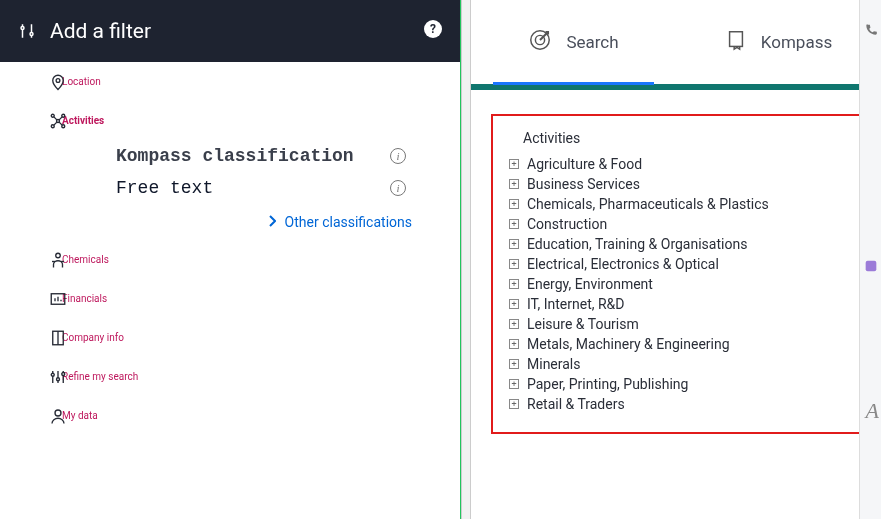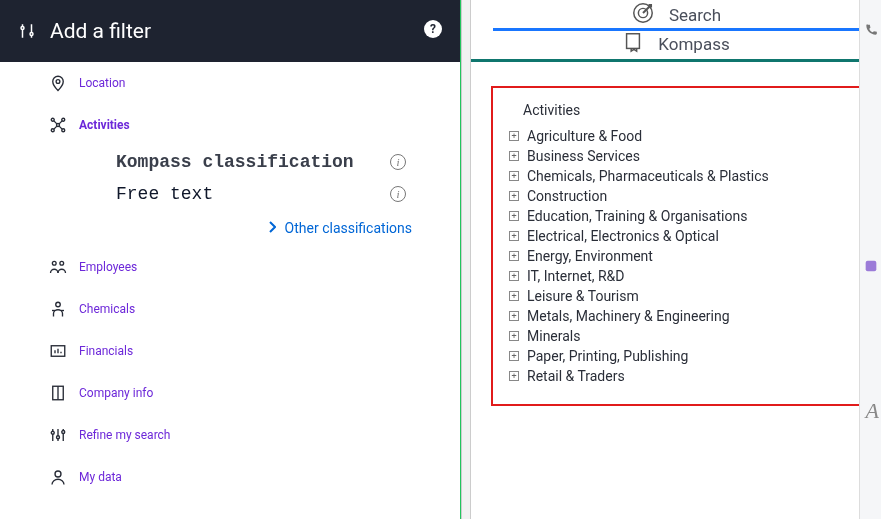--- a/index.html
+++ b/index.html
@@ -71,23 +71,23 @@
       position: relative;
     }
     .filter-item .fi-icon {
       position: absolute;
       left: 48px;
       width: 20px;
       display: flex;
       justify-content: center;
     }
     .filter-item .fi-label {
-      margin-left: 31px;
-      font-size: 12px;
-      color: #6d28d9;
+      margin-left: 14px;
+      font-size: 10px;
+      color: #be185d;
     }
     .filter-item.bold .fi-label {
       font-weight: 700;
     }
     .sub-item {
       display: flex;
       align-items: center;
       padding: 6px 18px 6px 116px;
       position: relative;
     }
@@ -136,23 +136,22 @@
     }
     .right-panel {
       flex: 1;
       background: #fff;
       display: flex;
       flex-direction: column;
       position: relative;
     }
     .tabs {
       display: flex;
-      height: 62px;
-      border-bottom: 3px solid #0f766e;
-      flex-direction: column;
+      height: 90px;
+      border-bottom: 6px solid #0f766e;
     }
     .tab {
       flex: 1;
       display: flex;
       align-items: center;
       justify-content: center;
       gap: 14px;
       cursor: pointer;
       color: #4a4f5b;
       font-size: 17px;
@@ -293,31 +292,20 @@
       </div>
       <div class="other-classif">
         <span class="chev">
           <svg width="8" height="12" viewBox="0 0 8 12" fill="none" stroke="#0066d6" stroke-width="2">
               <path d="M2 1l5 5-5 5"></path>
             </svg>
         </span>
         <span>Other classifications</span>
       </div>
 
-      <div class="filter-item">
-        <span class="fi-icon">
-          <svg width="20" height="18" viewBox="0 0 24 24" fill="none" stroke="#272b36" stroke-width="1.8">
-            <circle cx="7" cy="7" r="2.5"></circle>
-              <circle cx="17" cy="7" r="2.5"></circle>
-            <path d="M2 20c0-3 2.5-5 5-5s5 2 5 5"></path>
-              <path d="M12 20c0-3 2.5-5 5-5s5 2 5 5"></path>
-          </svg>
-        </span>
-        <span class="fi-label">Employees</span>
-      </div>
 
       <div class="filter-item">
         <span class="fi-icon">
           <svg width="18" height="20" viewBox="0 0 24 24" fill="none" stroke="#272b36" stroke-width="1.8">
             <circle cx="12" cy="6" r="3"></circle>
               <path d="M6 22v-4c0-3 3-5 6-5s6 2 6 5v4"></path>
               <line x1="4" y1="14" x2="8" y2="14"></line>
               <line x1="16" y1="14" x2="20" y2="14"></line>
           </svg>
         </span>

